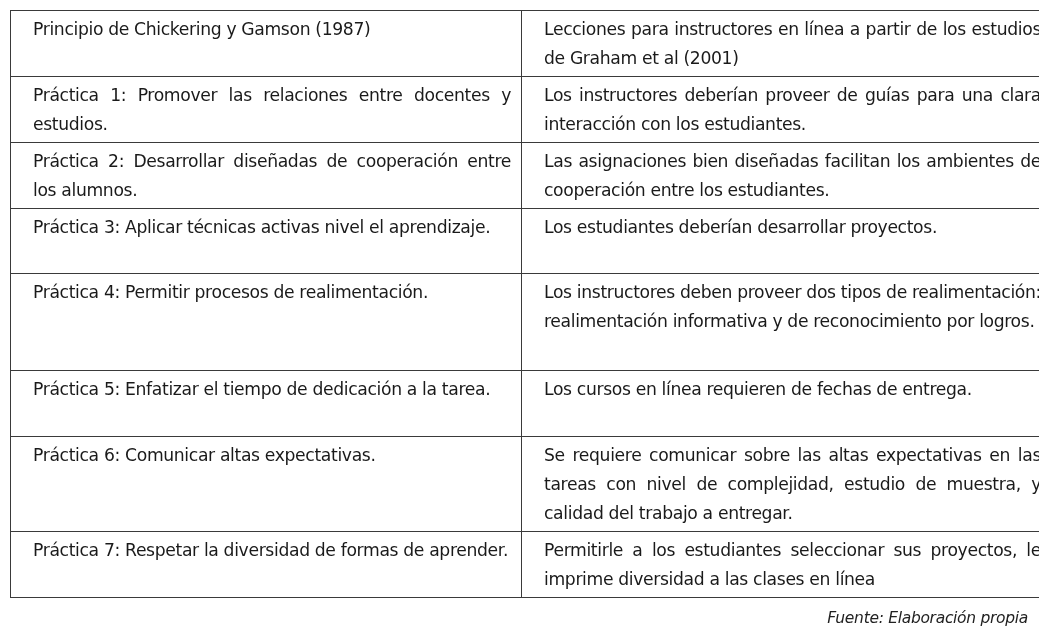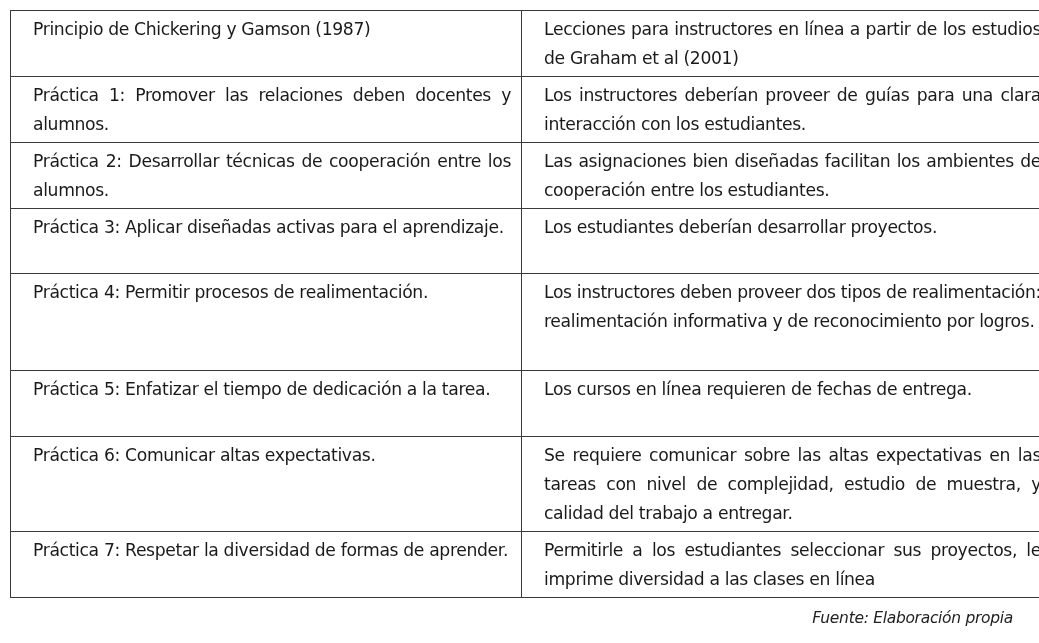--- a/index.html
+++ b/index.html
@@ -42,47 +42,47 @@
     .r1 td { height: 57px; }
     .r2 td { height: 57px; }
     .r3 td { height: 57px; }
     .r4 td { height: 89px; }
     .r5 td { height: 58px; }
     .r6 td { height: 87px; }
     .r7 td { height: 58px; }
     .ital { }
     .source-note {
       position: absolute;
-      right: 26px;
+      right: 11px;
       top: 609px;
       font-size: 15.5px;
       font-style: italic;
       color: #222222;
       letter-spacing: -0.3px;
     }
   </style>
 </head>
 <body>
 
 <table class="page-table">
   <tbody>
     <tr class="r0">
       <td class="col-left">Principio de Chickering y Gamson (1987)</td>
       <td class="col-right"><span>Lecciones para instructores en línea a partir de los estudios de Graham </span><span class="ital">et al</span><span> (2001)</span></td>
     </tr>
     <tr class="r1">
-      <td class="col-left">Práctica 1: Promover las relaciones deben docentes y alumnos.</td>
+      <td class="col-left">Práctica 1: Promover las relaciones entre docentes y estudios.</td>
       <td class="col-right">Los instructores deberían proveer de guías para una clara interacción con los estudiantes.</td>
     </tr>
     <tr class="r2">
-      <td class="col-left">Práctica 2: Desarrollar técnicas de cooperación entre los alumnos.</td>
+      <td class="col-left">Práctica 2: Desarrollar diseñadas de cooperación entre los alumnos.</td>
       <td class="col-right">Las asignaciones bien diseñadas facilitan los ambientes de cooperación entre los estudiantes.</td>
     </tr>
     <tr class="r3">
-      <td class="col-left">Práctica 3: Aplicar diseñadas activas para el aprendizaje.</td>
+      <td class="col-left">Práctica 3: Aplicar técnicas activas nivel el aprendizaje.</td>
       <td class="col-right">Los estudiantes deberían desarrollar proyectos.</td>
     </tr>
     <tr class="r4">
       <td class="col-left">Práctica 4: Permitir procesos de realimentación.</td>
       <td class="col-right">Los instructores deben proveer dos tipos de realimentación: realimentación informativa y de reconocimiento por logros.</td>
     </tr>
     <tr class="r5">
       <td class="col-left">Práctica 5: Enfatizar el tiempo de dedicación a la tarea.</td>
       <td class="col-right">Los cursos en línea requieren de fechas de entrega.</td>
     </tr>

